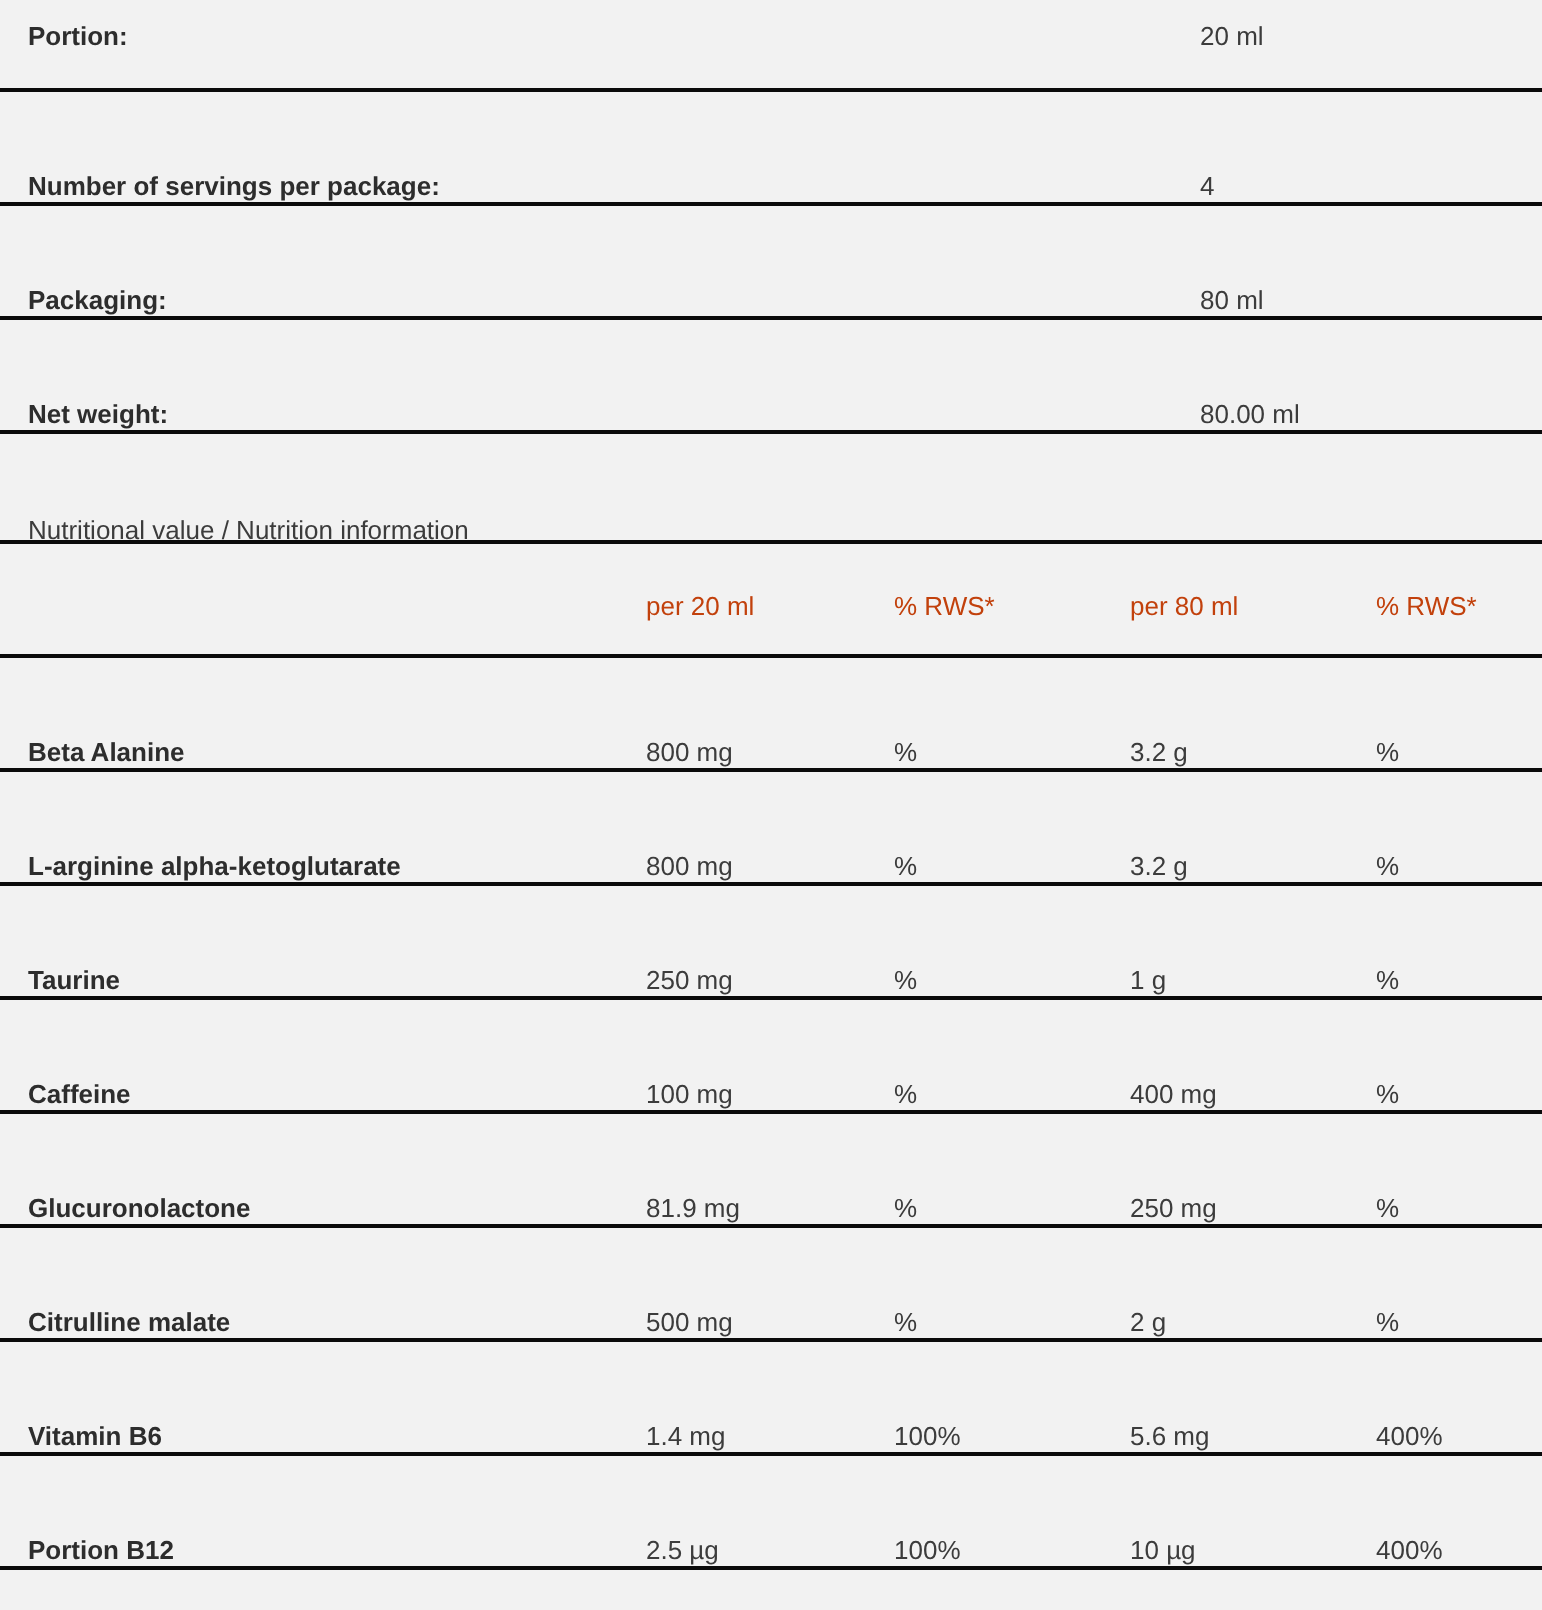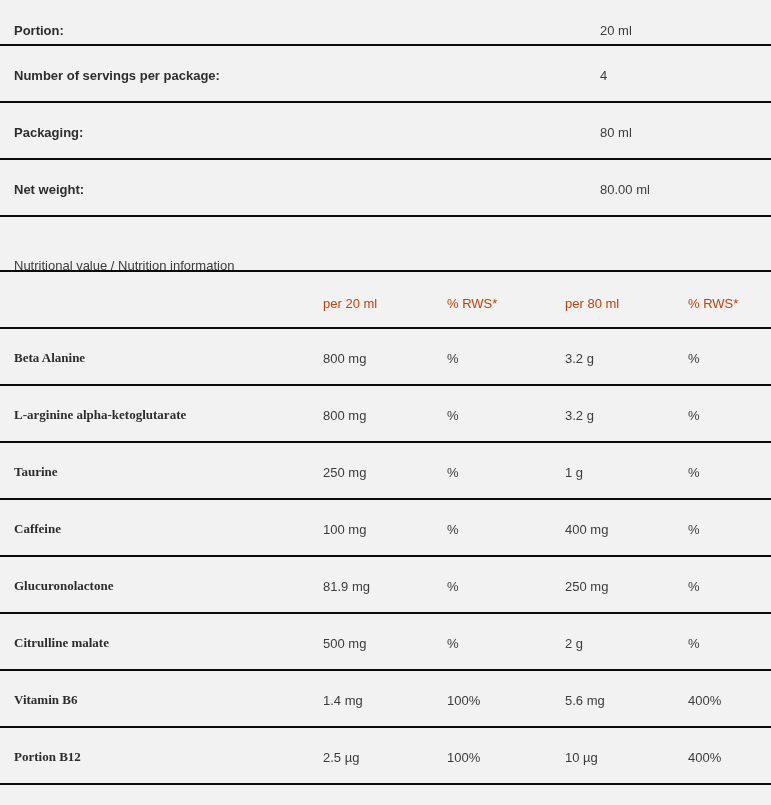--- a/index.html
+++ b/index.html
@@ -12,39 +12,39 @@
   }
   body { height: 805px; overflow: hidden; }
 
   .row {
     position: relative;
     width: 771px;
     border-bottom: 2px solid #0b0b0b;
   }
   .row span {
     position: absolute;
-    top: 29px;
+    top: 47px;
     transform: translateY(-50%);
     white-space: nowrap;
   }
 
   
   .info       { height: 57px; }
   .info.first { height: 46px; }
-  .info.first span { top: 18px; margin-top: 12px; }
+  .info.first span { top: 18px; }
   .info .lbl  { left: 14px; font-weight: bold; color: #2d2d2d; }
   .info .val  { left: 600px; text-align: right; }
 
   
   .section    { height: 55px; }
   .section span { top: 48px; left: 14px; }
 
   
   .trow       { height: 57px; }
-  .trow .c1   { left: 14px; font-weight: bold; color: #2d2d2d; font-family: Liberation Serif, serif; }
+  .trow .c1   { left: 14px; font-weight: bold; color: #2d2d2d; }
   .trow .c2   { left: 323px; }
   .trow .c3   { left: 447px; }
   .trow .c4   { left: 565px; }
   .trow .c5   { left: 688px; }
   .trow.head span { top: 31px; font-weight: normal; color: #c2410c; }
 </style>
 </head>
 <body>
 
 <div class="row info first">

